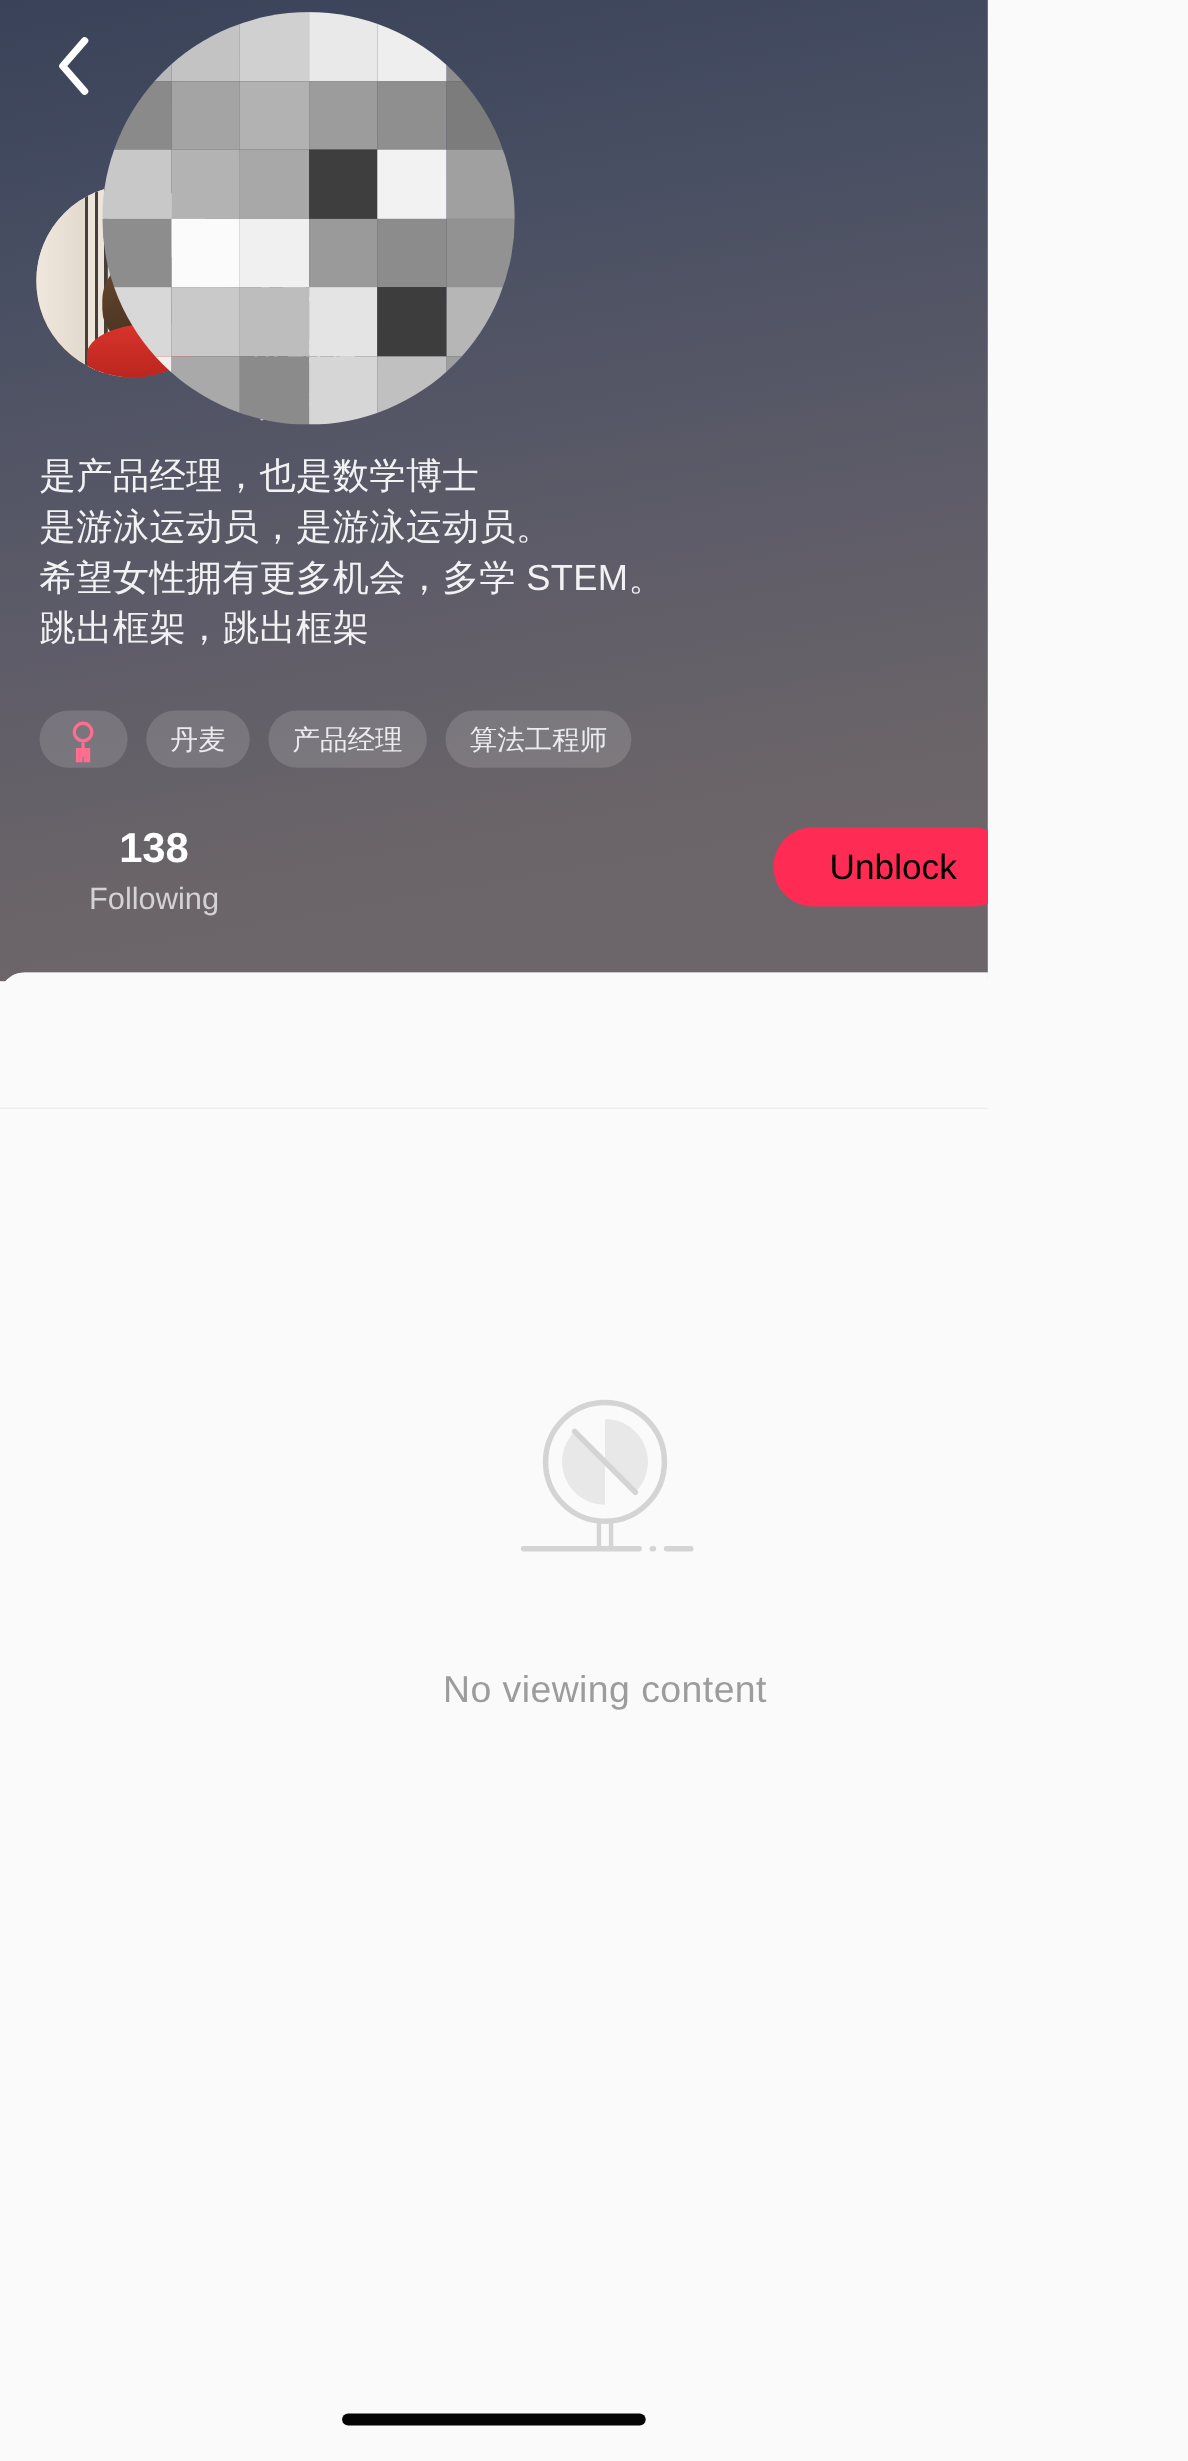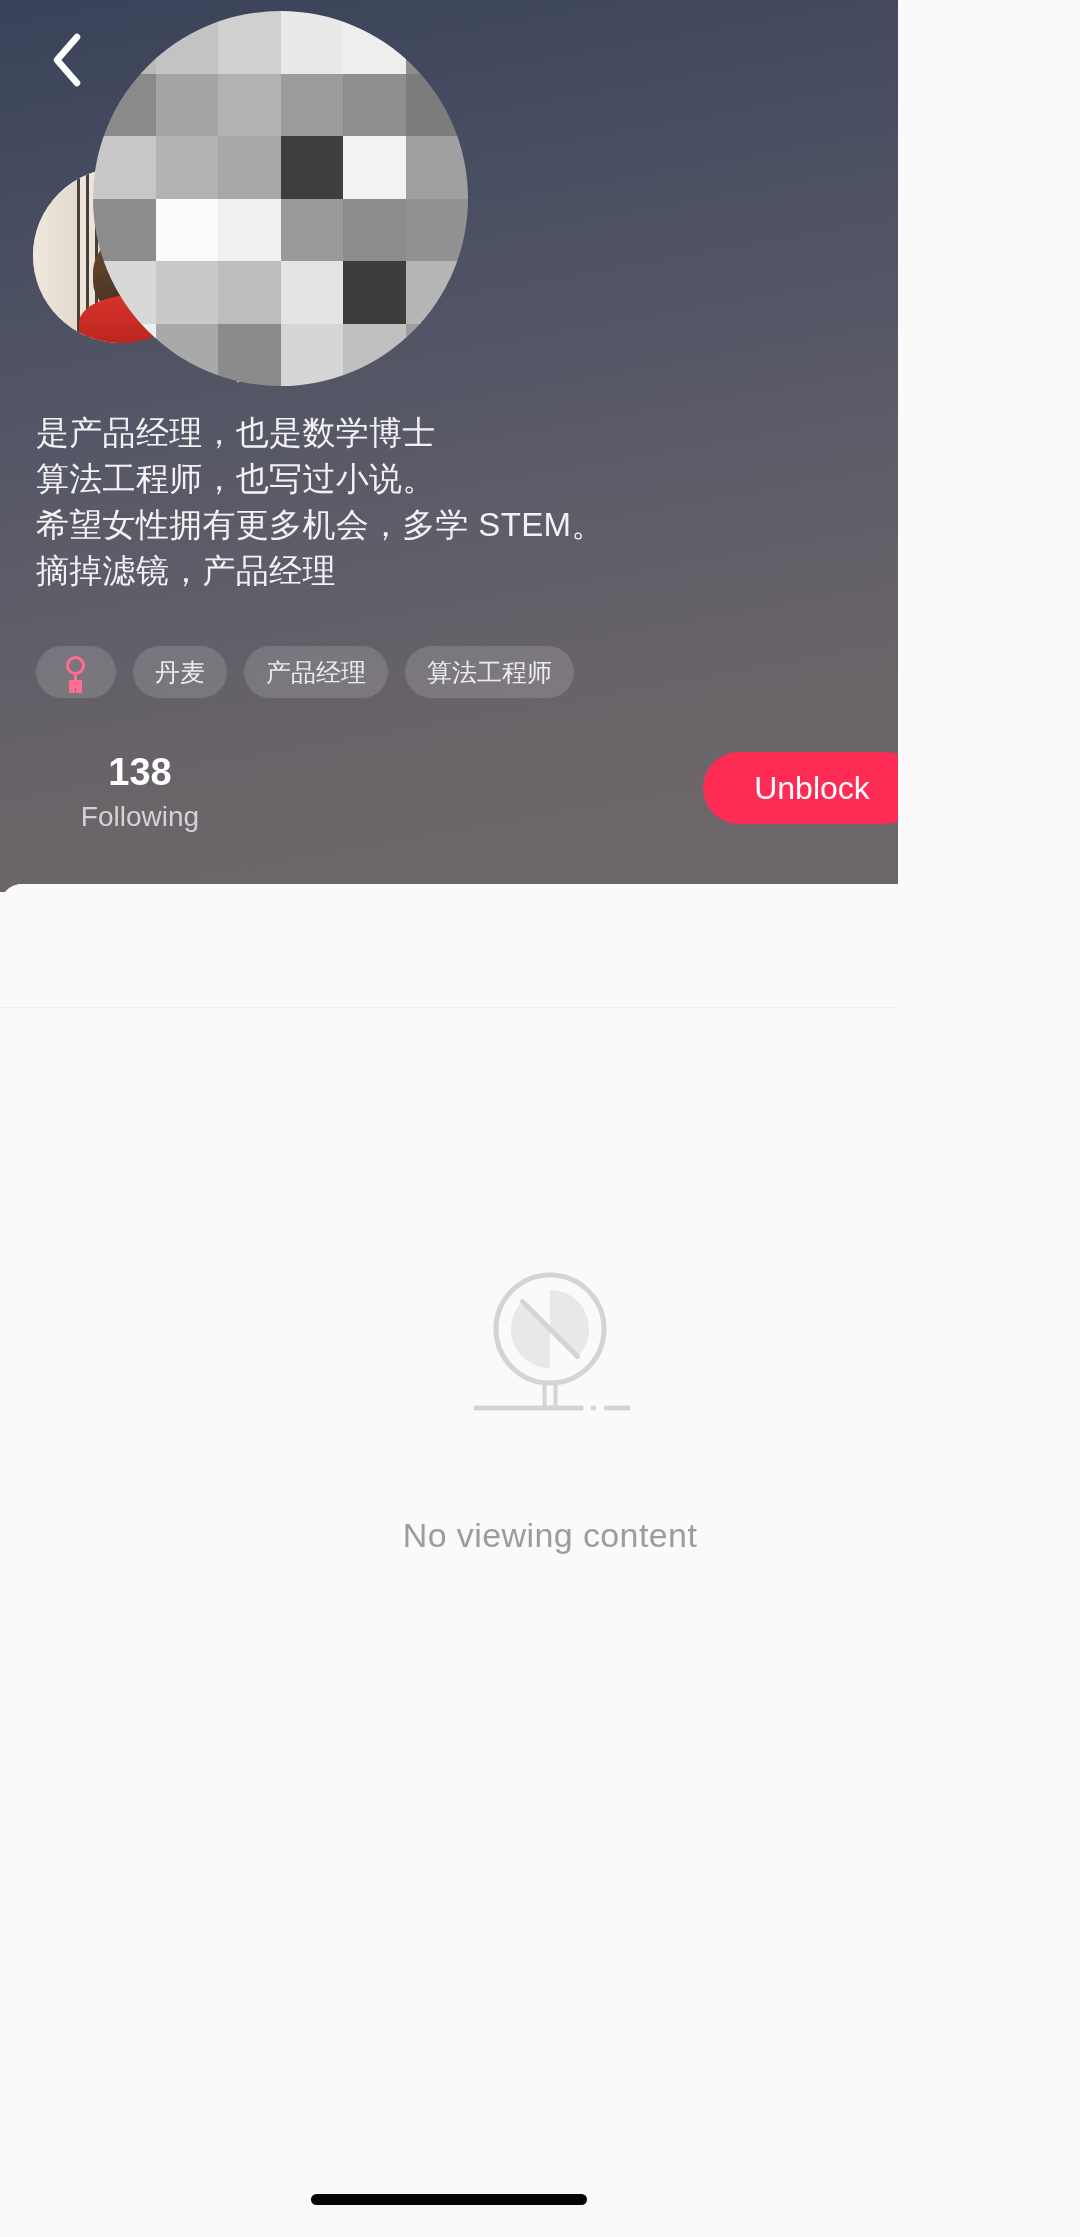--- a/index.html
+++ b/index.html
@@ -245,21 +245,21 @@
     top: 0;
     display: flex;
     align-items: center;
     gap: 28px;
   }
   .btn-unblock {
     width: 218px;
     height: 72px;
     border-radius: 36px;
     background: #fe2c55;
-    color: #ffffff;
+    color: #000000;
     font-size: 32px;
     display: flex;
     align-items: center;
     justify-content: center;
     border: none;
     cursor: pointer;
     font-family: inherit;
     text-align: center;
   }
   .btn-chat {
@@ -391,23 +391,23 @@
       <div class="uname">za</div>
       <div class="uid">824894</div>
       <div class="uloc">
         <span>班牙</span>
         <span class="info-icon">i</span>
       </div>
     </div>
 
     <div class="bio">
       <div>是产品经理，也是数学博士</div>
-      <div>算法工程师，也写过小说。</div>
+      <div>是游泳运动员，是游泳运动员。</div>
       <div>希望女性拥有更多机会，多学 STEM。</div>
-      <div>摘掉滤镜，产品经理</div>
+      <div>跳出框架，跳出框架</div>
     </div>
 
     <div class="tags">
       <div class="tag gender">
         <span class="gender-glyph"></span>
       </div>
       <div class="tag">丹麦</div>
       <div class="tag">产品经理</div>
       <div class="tag">算法工程师</div>
     </div>

